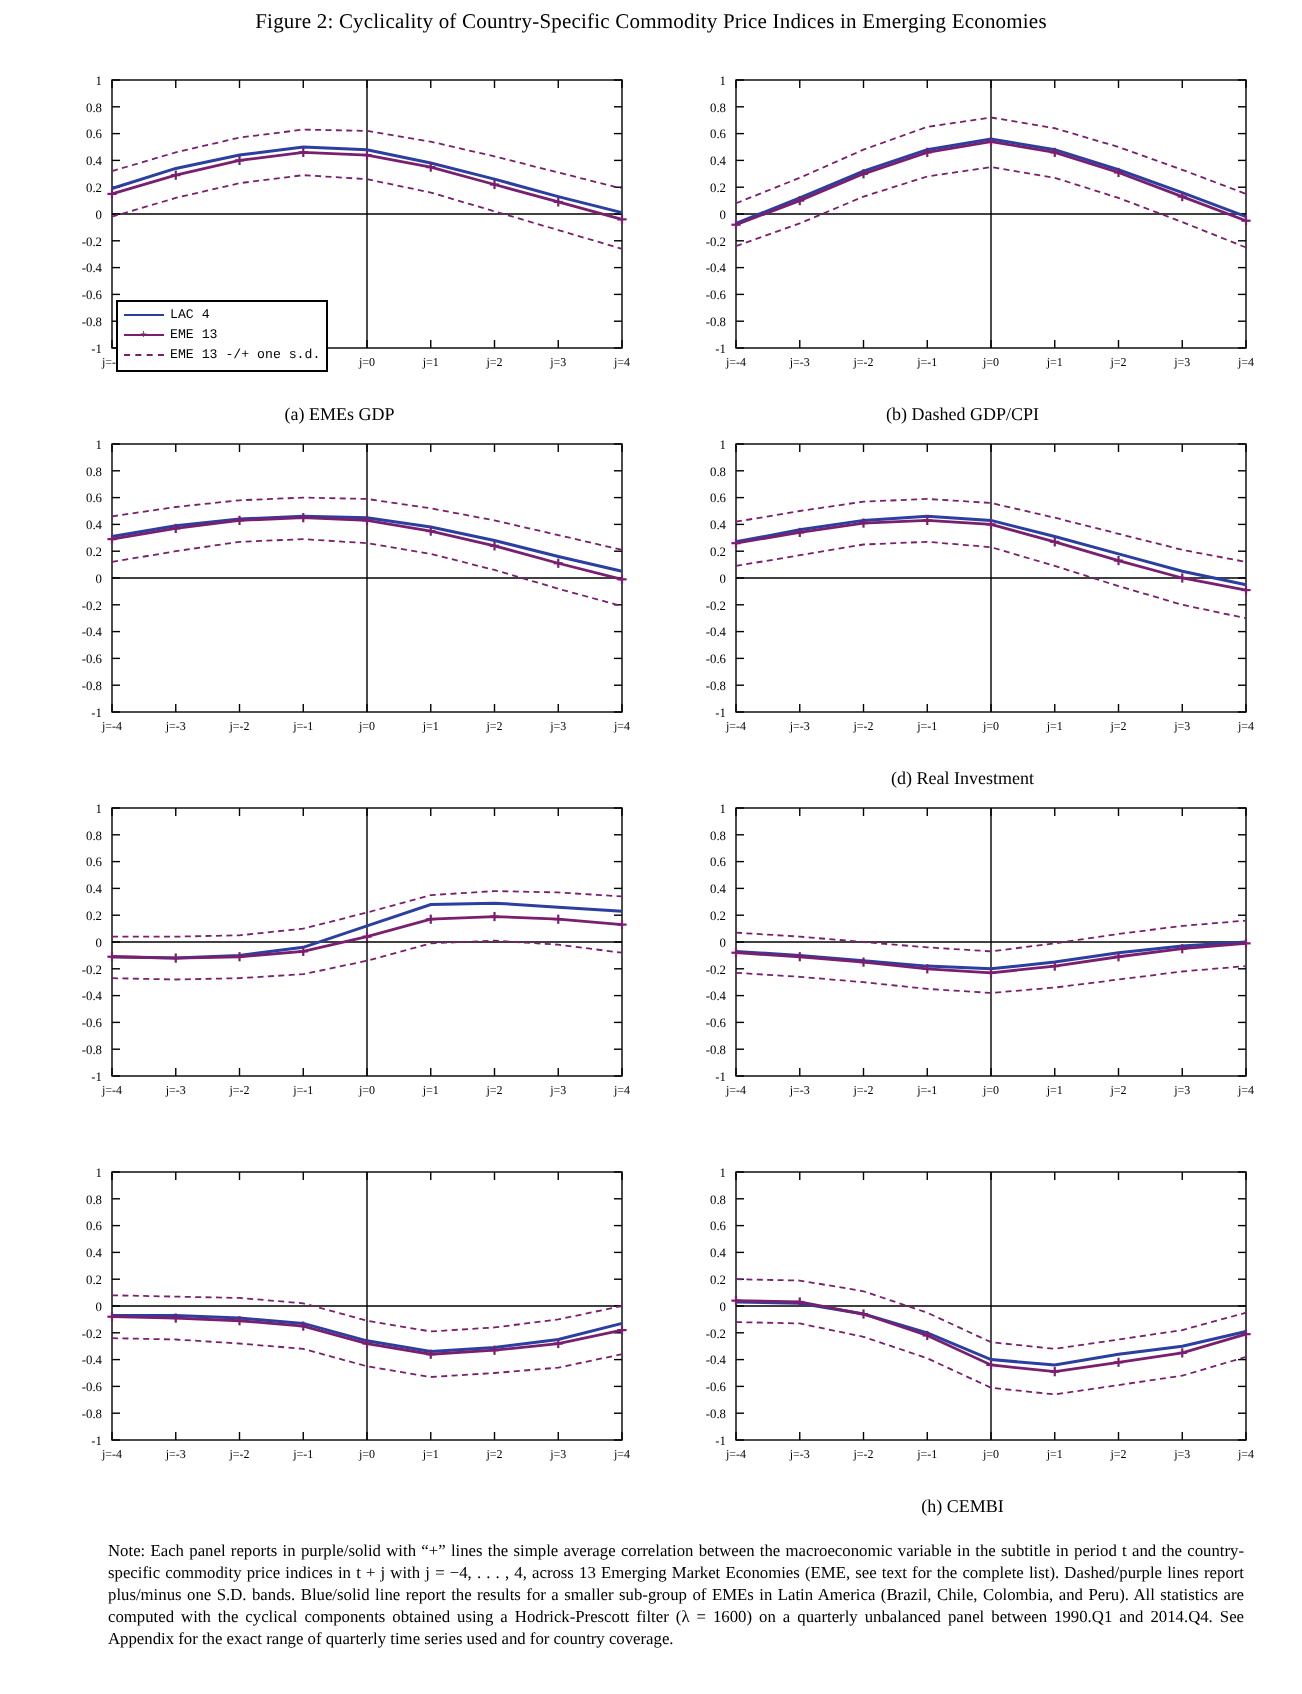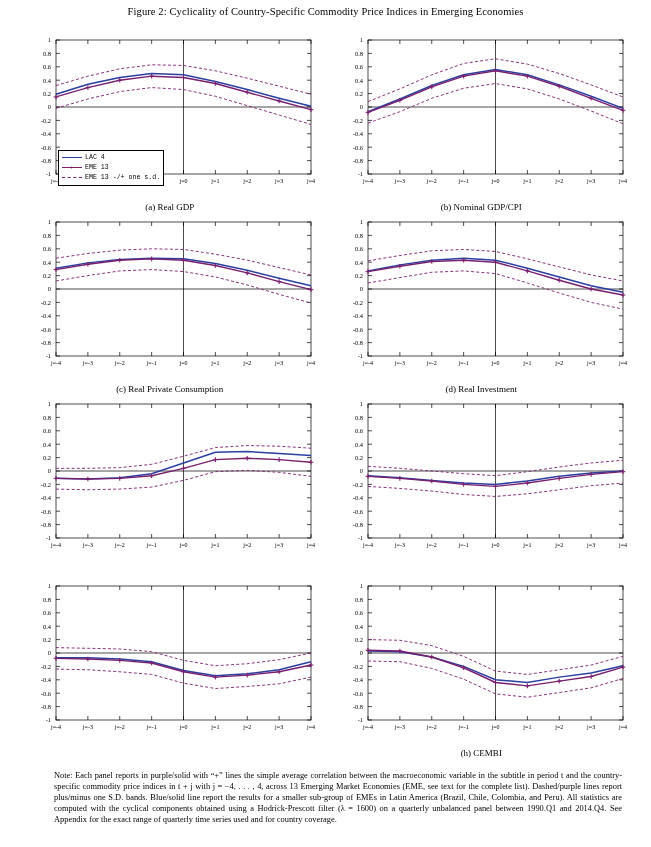--- a/index.html
+++ b/index.html
@@ -137,21 +137,21 @@
             <line x1="199.07" y1="51.55" x2="203.68" y2="51.55" stroke="#7a1f6e" stroke-width="1.1"></line>
             <line x1="201.38" y1="49.25" x2="201.38" y2="53.85" stroke="#7a1f6e" stroke-width="1.1"></line>
             <line x1="230.95" y1="60.26" x2="235.55" y2="60.26" stroke="#7a1f6e" stroke-width="1.1"></line>
             <line x1="233.25" y1="57.96" x2="233.25" y2="62.56" stroke="#7a1f6e" stroke-width="1.1"></line>
             <line x1="262.82" y1="68.97" x2="267.43" y2="68.97" stroke="#7a1f6e" stroke-width="1.1"></line>
             <line x1="265.13" y1="66.67" x2="265.13" y2="71.27" stroke="#7a1f6e" stroke-width="1.1"></line>
             <line x1="294.70" y1="77.68" x2="299.30" y2="77.68" stroke="#7a1f6e" stroke-width="1.1"></line>
             <line x1="297.00" y1="75.38" x2="297.00" y2="79.98" stroke="#7a1f6e" stroke-width="1.1"></line>
           </svg>
         </div>
-      <div class="panel-caption">(a) Real GDP</div>
+      <div class="panel-caption">(a) EMEs GDP</div>
     </div>
     <div class="panel">
       <div class="plot">
           <svg width="311" height="168" viewBox="0 0 311 168">
             <rect x="42" y="8" width="255" height="134" fill="none" stroke="#000" stroke-width="0.7"></rect>
             <line x1="42" y1="8.00" x2="46" y2="8.00" stroke="#000" stroke-width="0.7"></line>
             <line x1="293" y1="8.00" x2="297" y2="8.00" stroke="#000" stroke-width="0.7"></line>
             <text x="37" y="10.40" font-size="6.4" text-anchor="end" font-family="Liberation Serif, serif">1</text>
             <line x1="42" y1="21.40" x2="46" y2="21.40" stroke="#000" stroke-width="0.7"></line>
             <line x1="293" y1="21.40" x2="297" y2="21.40" stroke="#000" stroke-width="0.7"></line>
@@ -229,21 +229,21 @@
             <line x1="199.07" y1="44.18" x2="203.68" y2="44.18" stroke="#7a1f6e" stroke-width="1.1"></line>
             <line x1="201.38" y1="41.88" x2="201.38" y2="46.48" stroke="#7a1f6e" stroke-width="1.1"></line>
             <line x1="230.95" y1="54.23" x2="235.55" y2="54.23" stroke="#7a1f6e" stroke-width="1.1"></line>
             <line x1="233.25" y1="51.93" x2="233.25" y2="56.53" stroke="#7a1f6e" stroke-width="1.1"></line>
             <line x1="262.82" y1="66.29" x2="267.43" y2="66.29" stroke="#7a1f6e" stroke-width="1.1"></line>
             <line x1="265.13" y1="63.99" x2="265.13" y2="68.59" stroke="#7a1f6e" stroke-width="1.1"></line>
             <line x1="294.70" y1="78.35" x2="299.30" y2="78.35" stroke="#7a1f6e" stroke-width="1.1"></line>
             <line x1="297.00" y1="76.05" x2="297.00" y2="80.65" stroke="#7a1f6e" stroke-width="1.1"></line>
           </svg>
         </div>
-      <div class="panel-caption">(b) Nominal GDP/CPI</div>
+      <div class="panel-caption">(b) Dashed GDP/CPI</div>
     </div>
     <div class="panel">
       <div class="plot">
           <svg width="311" height="168" viewBox="0 0 311 168">
             <rect x="42" y="8" width="255" height="134" fill="none" stroke="#000" stroke-width="0.7"></rect>
             <line x1="42" y1="8.00" x2="46" y2="8.00" stroke="#000" stroke-width="0.7"></line>
             <line x1="293" y1="8.00" x2="297" y2="8.00" stroke="#000" stroke-width="0.7"></line>
             <text x="37" y="10.40" font-size="6.4" text-anchor="end" font-family="Liberation Serif, serif">1</text>
             <line x1="42" y1="21.40" x2="46" y2="21.40" stroke="#000" stroke-width="0.7"></line>
             <line x1="293" y1="21.40" x2="297" y2="21.40" stroke="#000" stroke-width="0.7"></line>
@@ -321,21 +321,20 @@
             <line x1="199.07" y1="51.55" x2="203.68" y2="51.55" stroke="#7a1f6e" stroke-width="1.1"></line>
             <line x1="201.38" y1="49.25" x2="201.38" y2="53.85" stroke="#7a1f6e" stroke-width="1.1"></line>
             <line x1="230.95" y1="58.92" x2="235.55" y2="58.92" stroke="#7a1f6e" stroke-width="1.1"></line>
             <line x1="233.25" y1="56.62" x2="233.25" y2="61.22" stroke="#7a1f6e" stroke-width="1.1"></line>
             <line x1="262.82" y1="67.63" x2="267.43" y2="67.63" stroke="#7a1f6e" stroke-width="1.1"></line>
             <line x1="265.13" y1="65.33" x2="265.13" y2="69.93" stroke="#7a1f6e" stroke-width="1.1"></line>
             <line x1="294.70" y1="75.67" x2="299.30" y2="75.67" stroke="#7a1f6e" stroke-width="1.1"></line>
             <line x1="297.00" y1="73.37" x2="297.00" y2="77.97" stroke="#7a1f6e" stroke-width="1.1"></line>
           </svg>
         </div>
-      <div class="panel-caption">(c) Real Private Consumption</div>
     </div>
     <div class="panel">
       <div class="plot">
           <svg width="311" height="168" viewBox="0 0 311 168">
             <rect x="42" y="8" width="255" height="134" fill="none" stroke="#000" stroke-width="0.7"></rect>
             <line x1="42" y1="8.00" x2="46" y2="8.00" stroke="#000" stroke-width="0.7"></line>
             <line x1="293" y1="8.00" x2="297" y2="8.00" stroke="#000" stroke-width="0.7"></line>
             <text x="37" y="10.40" font-size="6.4" text-anchor="end" font-family="Liberation Serif, serif">1</text>
             <line x1="42" y1="21.40" x2="46" y2="21.40" stroke="#000" stroke-width="0.7"></line>
             <line x1="293" y1="21.40" x2="297" y2="21.40" stroke="#000" stroke-width="0.7"></line>

